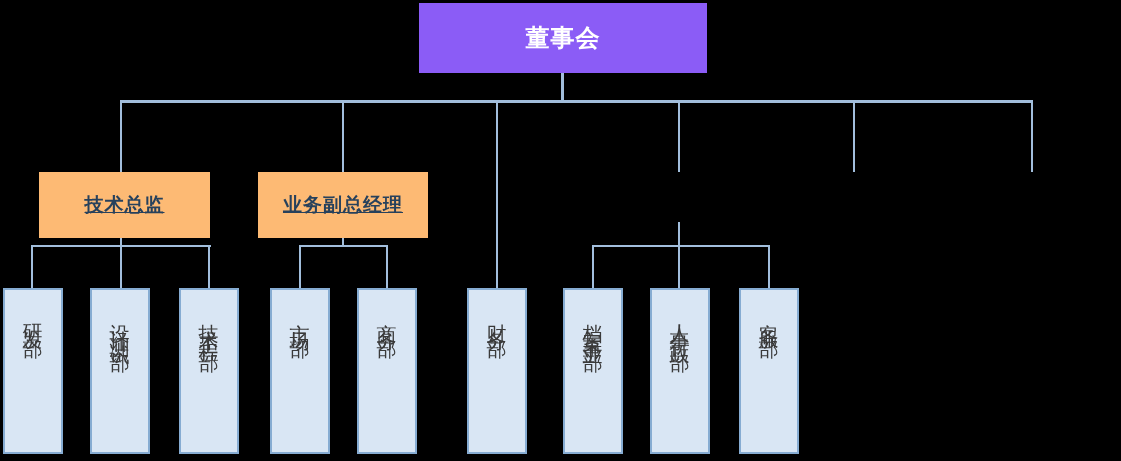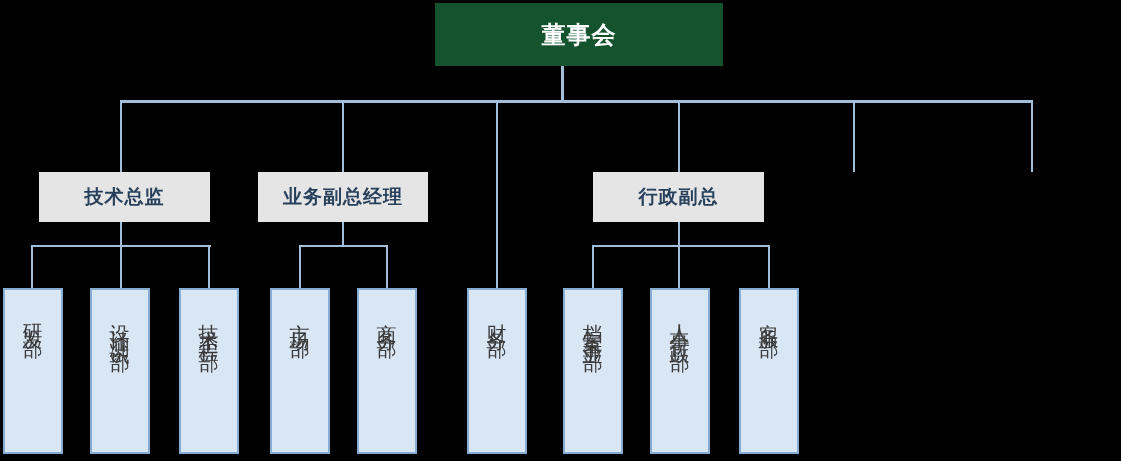--- a/index.html
+++ b/index.html
@@ -3,26 +3,26 @@
 <meta charset="utf-8">
 <style>
   html,body{margin:0;padding:0;background:#000;}
   .canvas{
     position:relative;width:1121px;height:461px;background:#000000;
     font-family:"Liberation Sans","DejaVu Sans",sans-serif;overflow:hidden;
   }
   .line{position:absolute;background:#A2BEDC;}
   .box{position:absolute;box-sizing:border-box;display:flex;align-items:center;justify-content:center;}
   .root-box{
-    left:419px;top:3px;width:288px;height:63px;background:#14532d;
-    color:#FFFFFF;font-weight:bold;font-size:24px;letter-spacing:1px;margin-left:16px;
+    left:419px;top:3px;width:288px;height:70px;background:#8b5cf6;
+    color:#FFFFFF;font-weight:bold;font-size:24px;letter-spacing:1px;
   }
   .exec-box{
-    top:172px;height:50px;background:#e5e5e5;
-    color:#27415C;font-weight:bold;font-size:19px;letter-spacing:1px;
+    top:172px;height:66px;background:#fdba74;
+    color:#27415C;font-weight:bold;font-size:19px;letter-spacing:1px;text-decoration:underline;
   }
   .dept-box{
     top:288px;width:60px;height:166px;background:#D9E6F4;
     border:2px solid #86ACD2;align-items:flex-start;padding-top:18px;
   }
   .dept-box span{
     writing-mode:vertical-rl;text-orientation:upright;
     font-size:20px;letter-spacing:7px;color:#3A3A3A;line-height:1;
   }
 </style>
@@ -60,23 +60,20 @@
   <div class="box root-box">
     <span>董事会</span>
   </div>
 
   <div class="box exec-box" style="left:39px;width:171px">
     <span>技术总监</span>
   </div>
   <div class="box exec-box" style="left:258px;width:170px">
     <span>业务副总经理</span>
   </div>
-  <div class="box exec-box" style="left:593px;width:171px">
-    <span>行政副总</span>
-  </div>
 
   <div class="box dept-box" style="left:3px">
     <span>研发部</span>
   </div>
   <div class="box dept-box" style="left:90px">
     <span>设计测试部</span>
   </div>
   <div class="box dept-box" style="left:179px">
     <span>技术工程部</span>
   </div>

